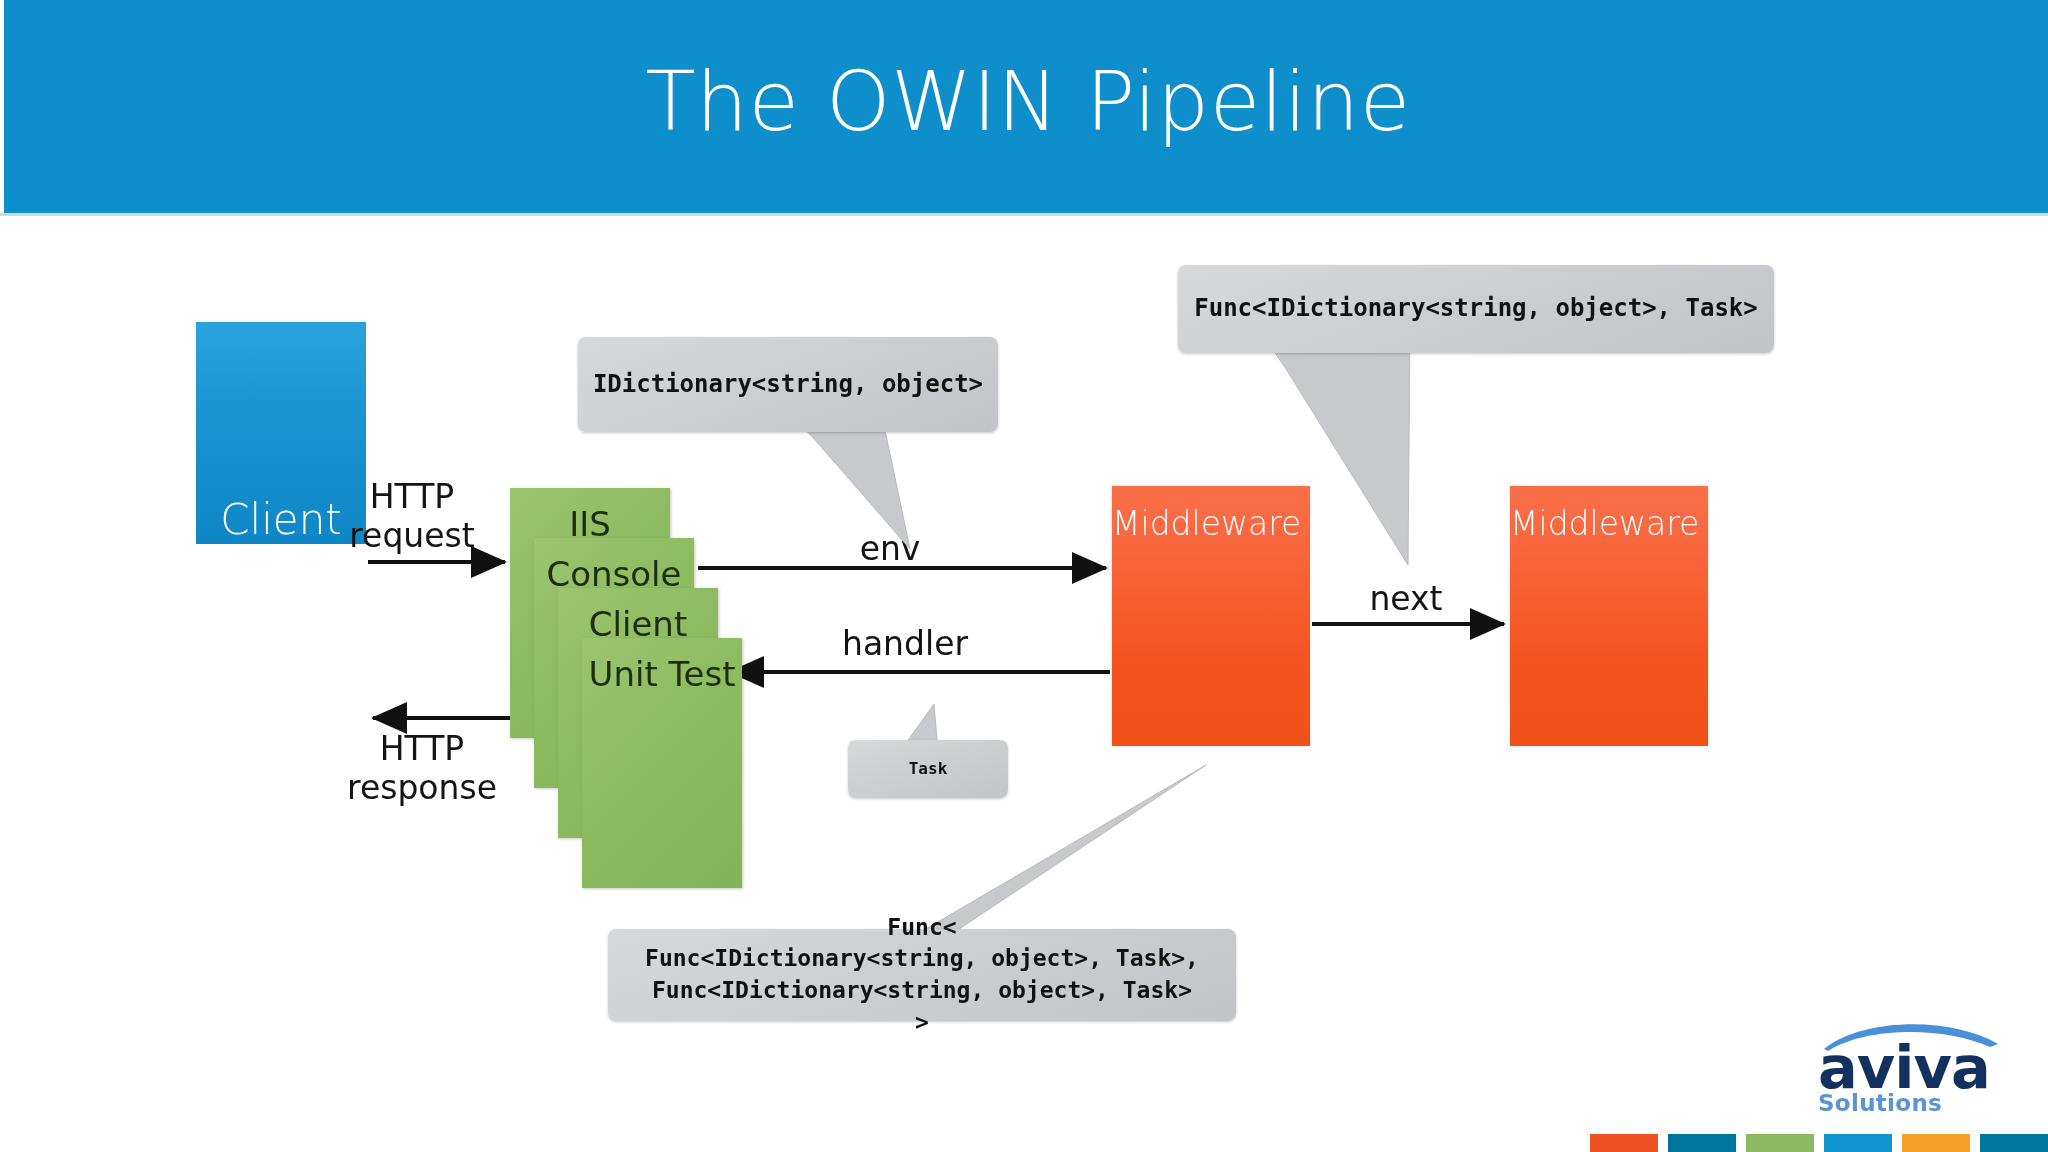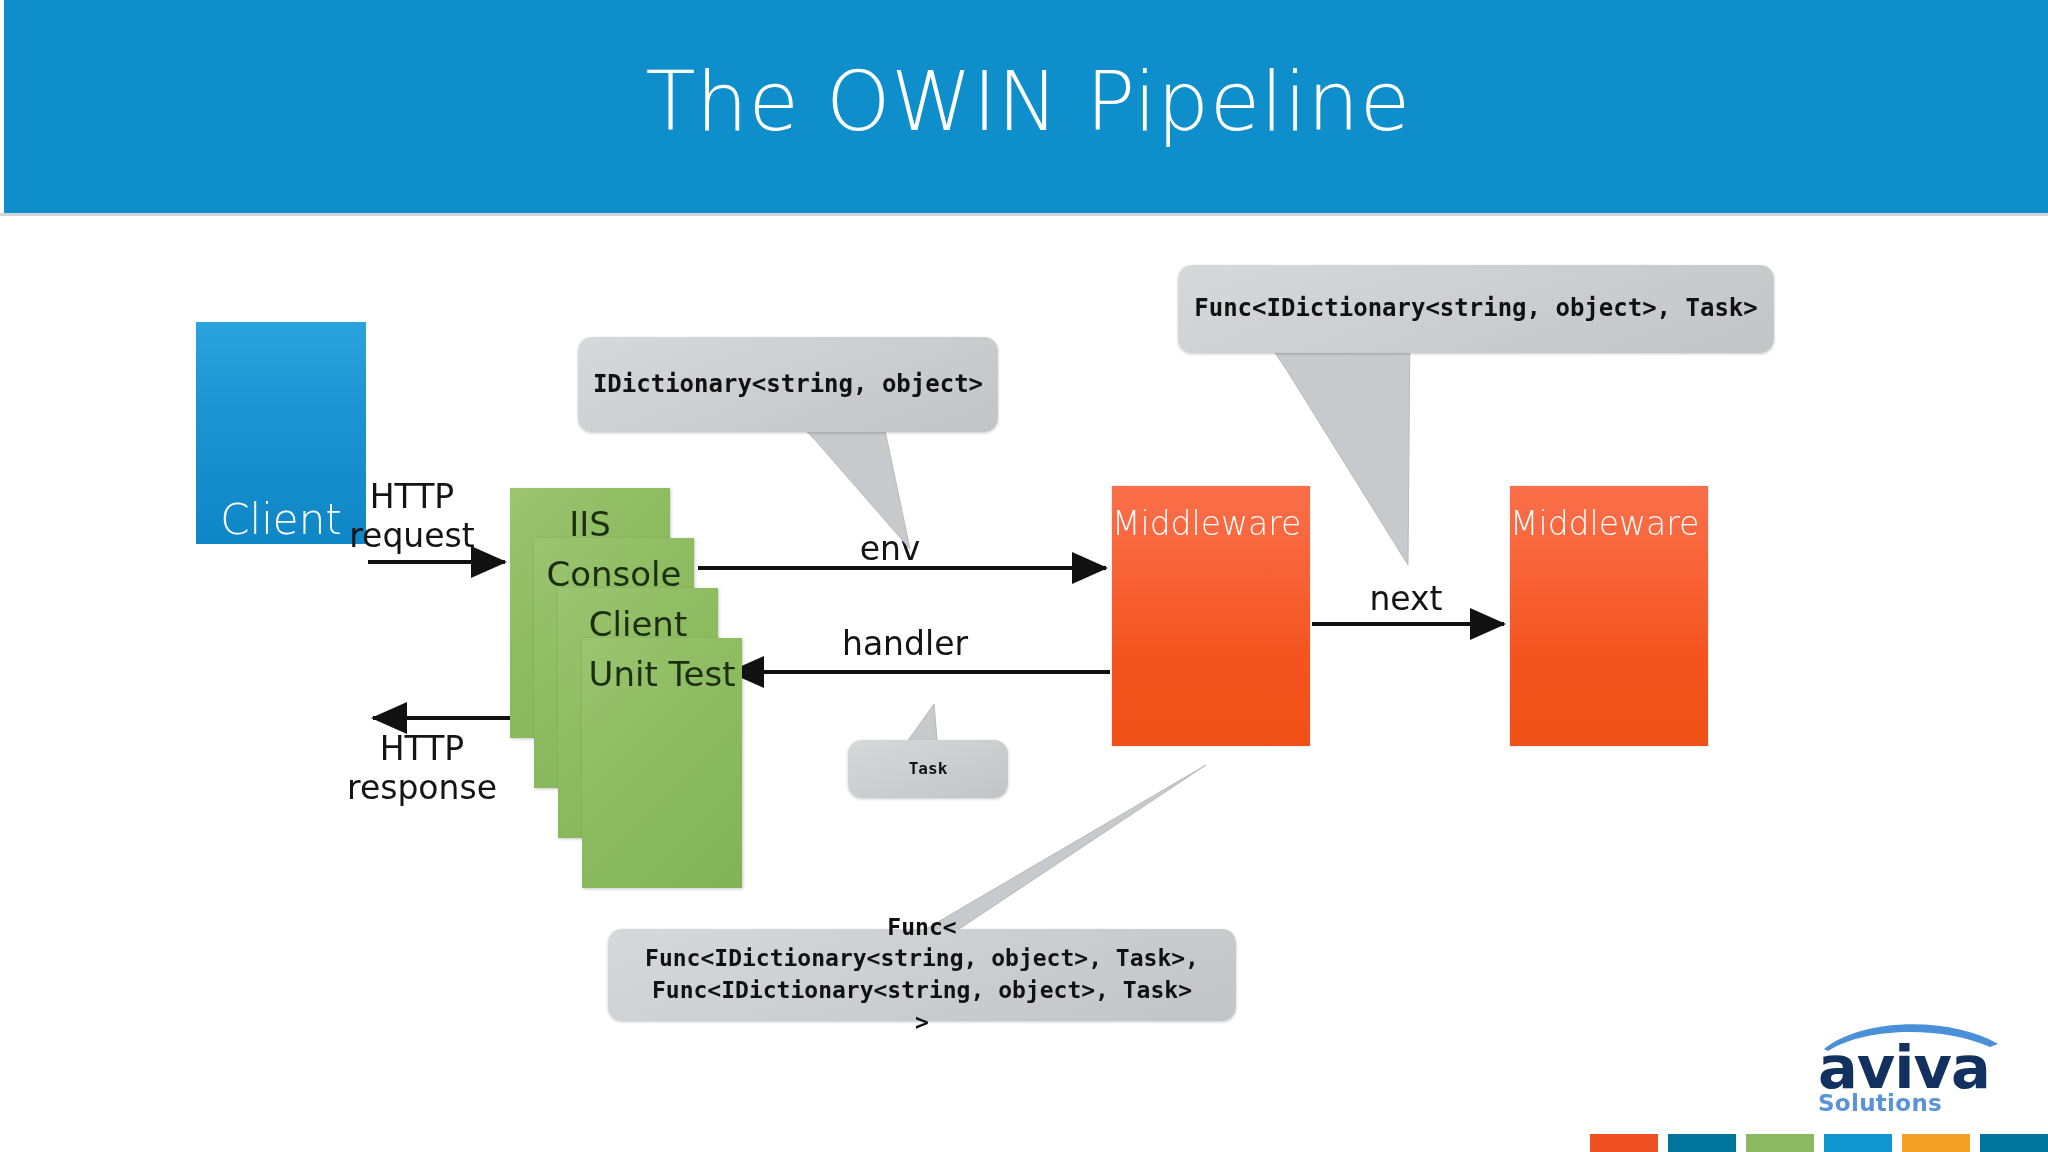--- a/index.html
+++ b/index.html
@@ -145,21 +145,21 @@
   #label-handler { left: 810px; top: 625px; width: 190px; }
   #label-next { left: 1316px; top: 580px; width: 180px; }
 
   
   .callout {
     position: absolute;
   }
   .callout-body {
     position: absolute;
     left: 0; top: 0;
-    border-radius: 14px;
+    border-radius: 8px;
     background: linear-gradient(160deg, #d7d8da 0%, #cdced0 48%, #c3c4c7 100%);
     box-shadow: 0 1px 3px rgba(0,0,0,0.22);
     display: flex;
     align-items: center;
     justify-content: center;
     box-sizing: border-box;
     z-index: 2;
   }
   .callout-text {
     font-family: "DejaVu Sans Mono", monospace;

